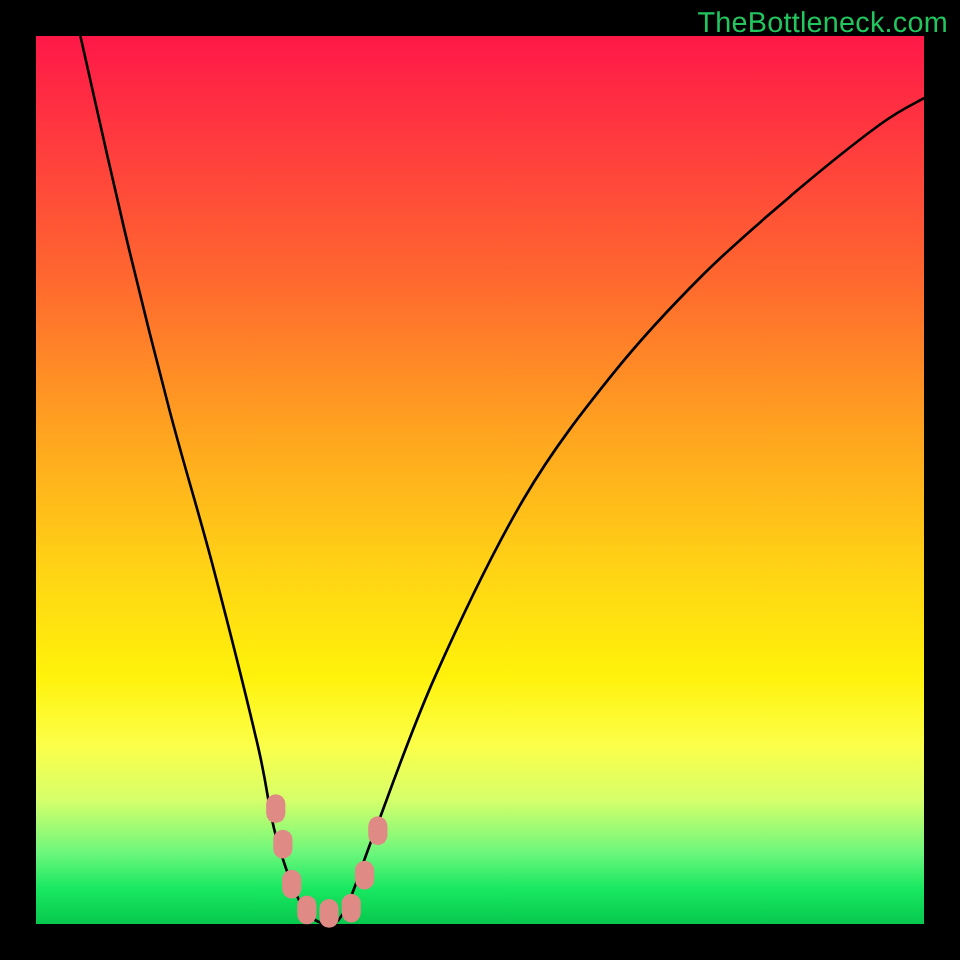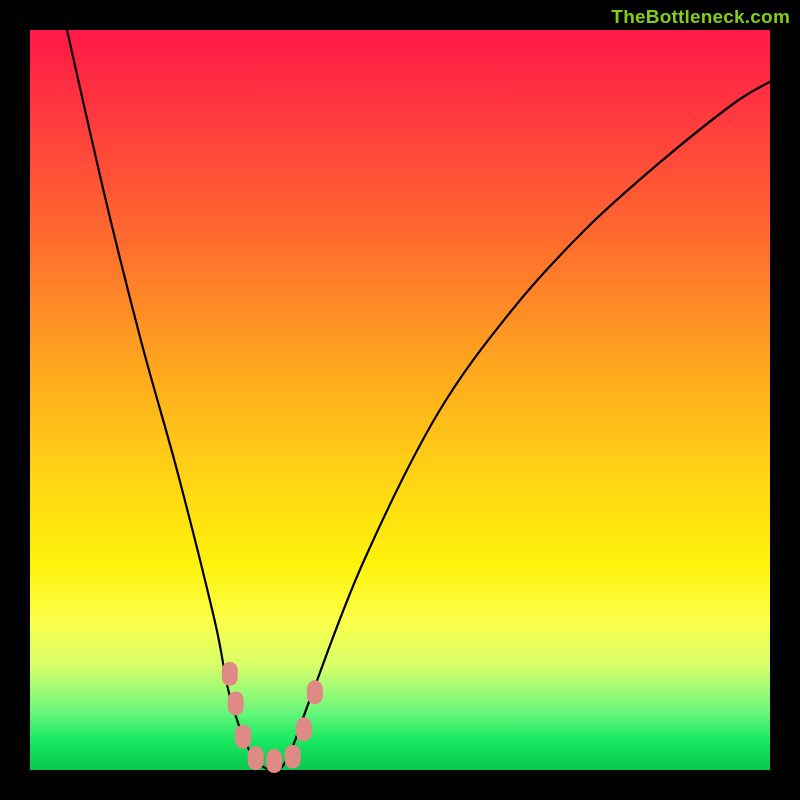--- a/index.html
+++ b/index.html
@@ -36,24 +36,24 @@
       #d6ff6a 86%,
       #6cf77c 92%,
       #19e861 96%,
       #07c84e 100%
     );
   }
   .watermark {
     position: absolute;
     top: 6px;
     right: 10px;
-    color: #84cc16;
-    font-size: 19px;
+    color: #22c55e;
+    font-size: 24px;
     letter-spacing: 0.2px;
-    font-weight: 700;
+    font-weight: 400;
     user-select: none;
   }
   svg.curve {
     position: absolute;
     left: 0;
     top: 0;
     width: 740px;
     height: 740px;
     overflow: visible;
   }

